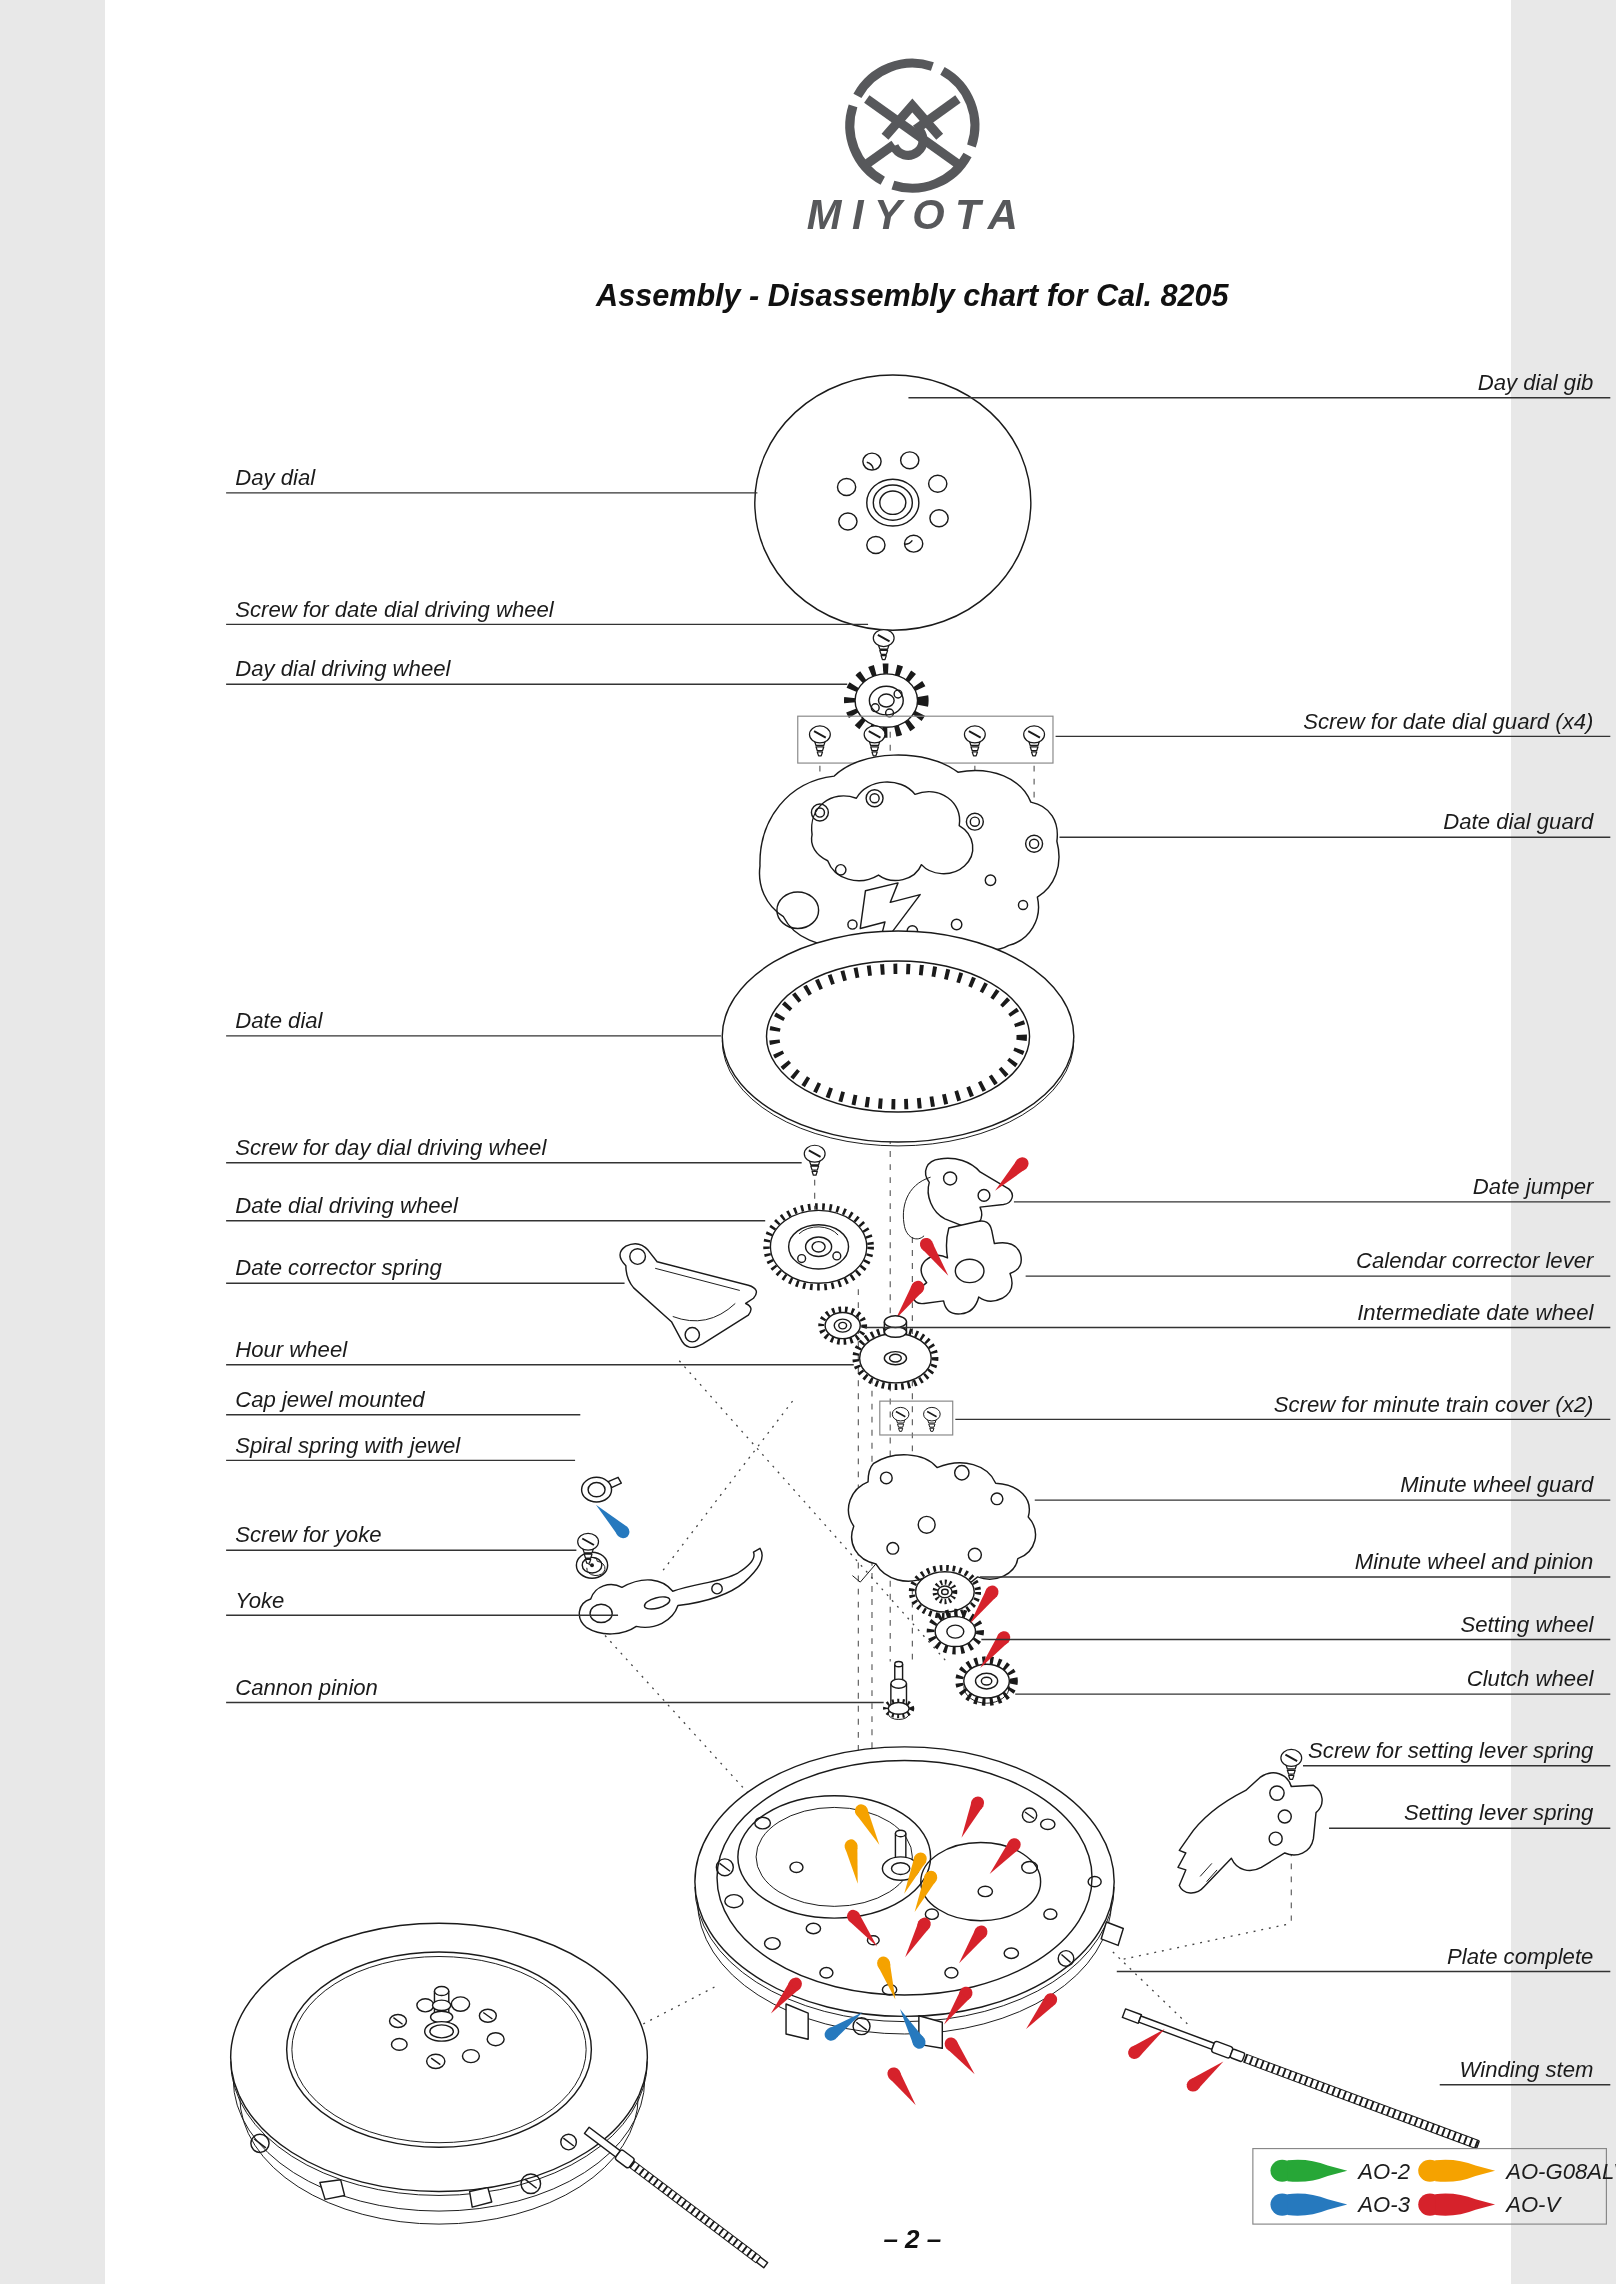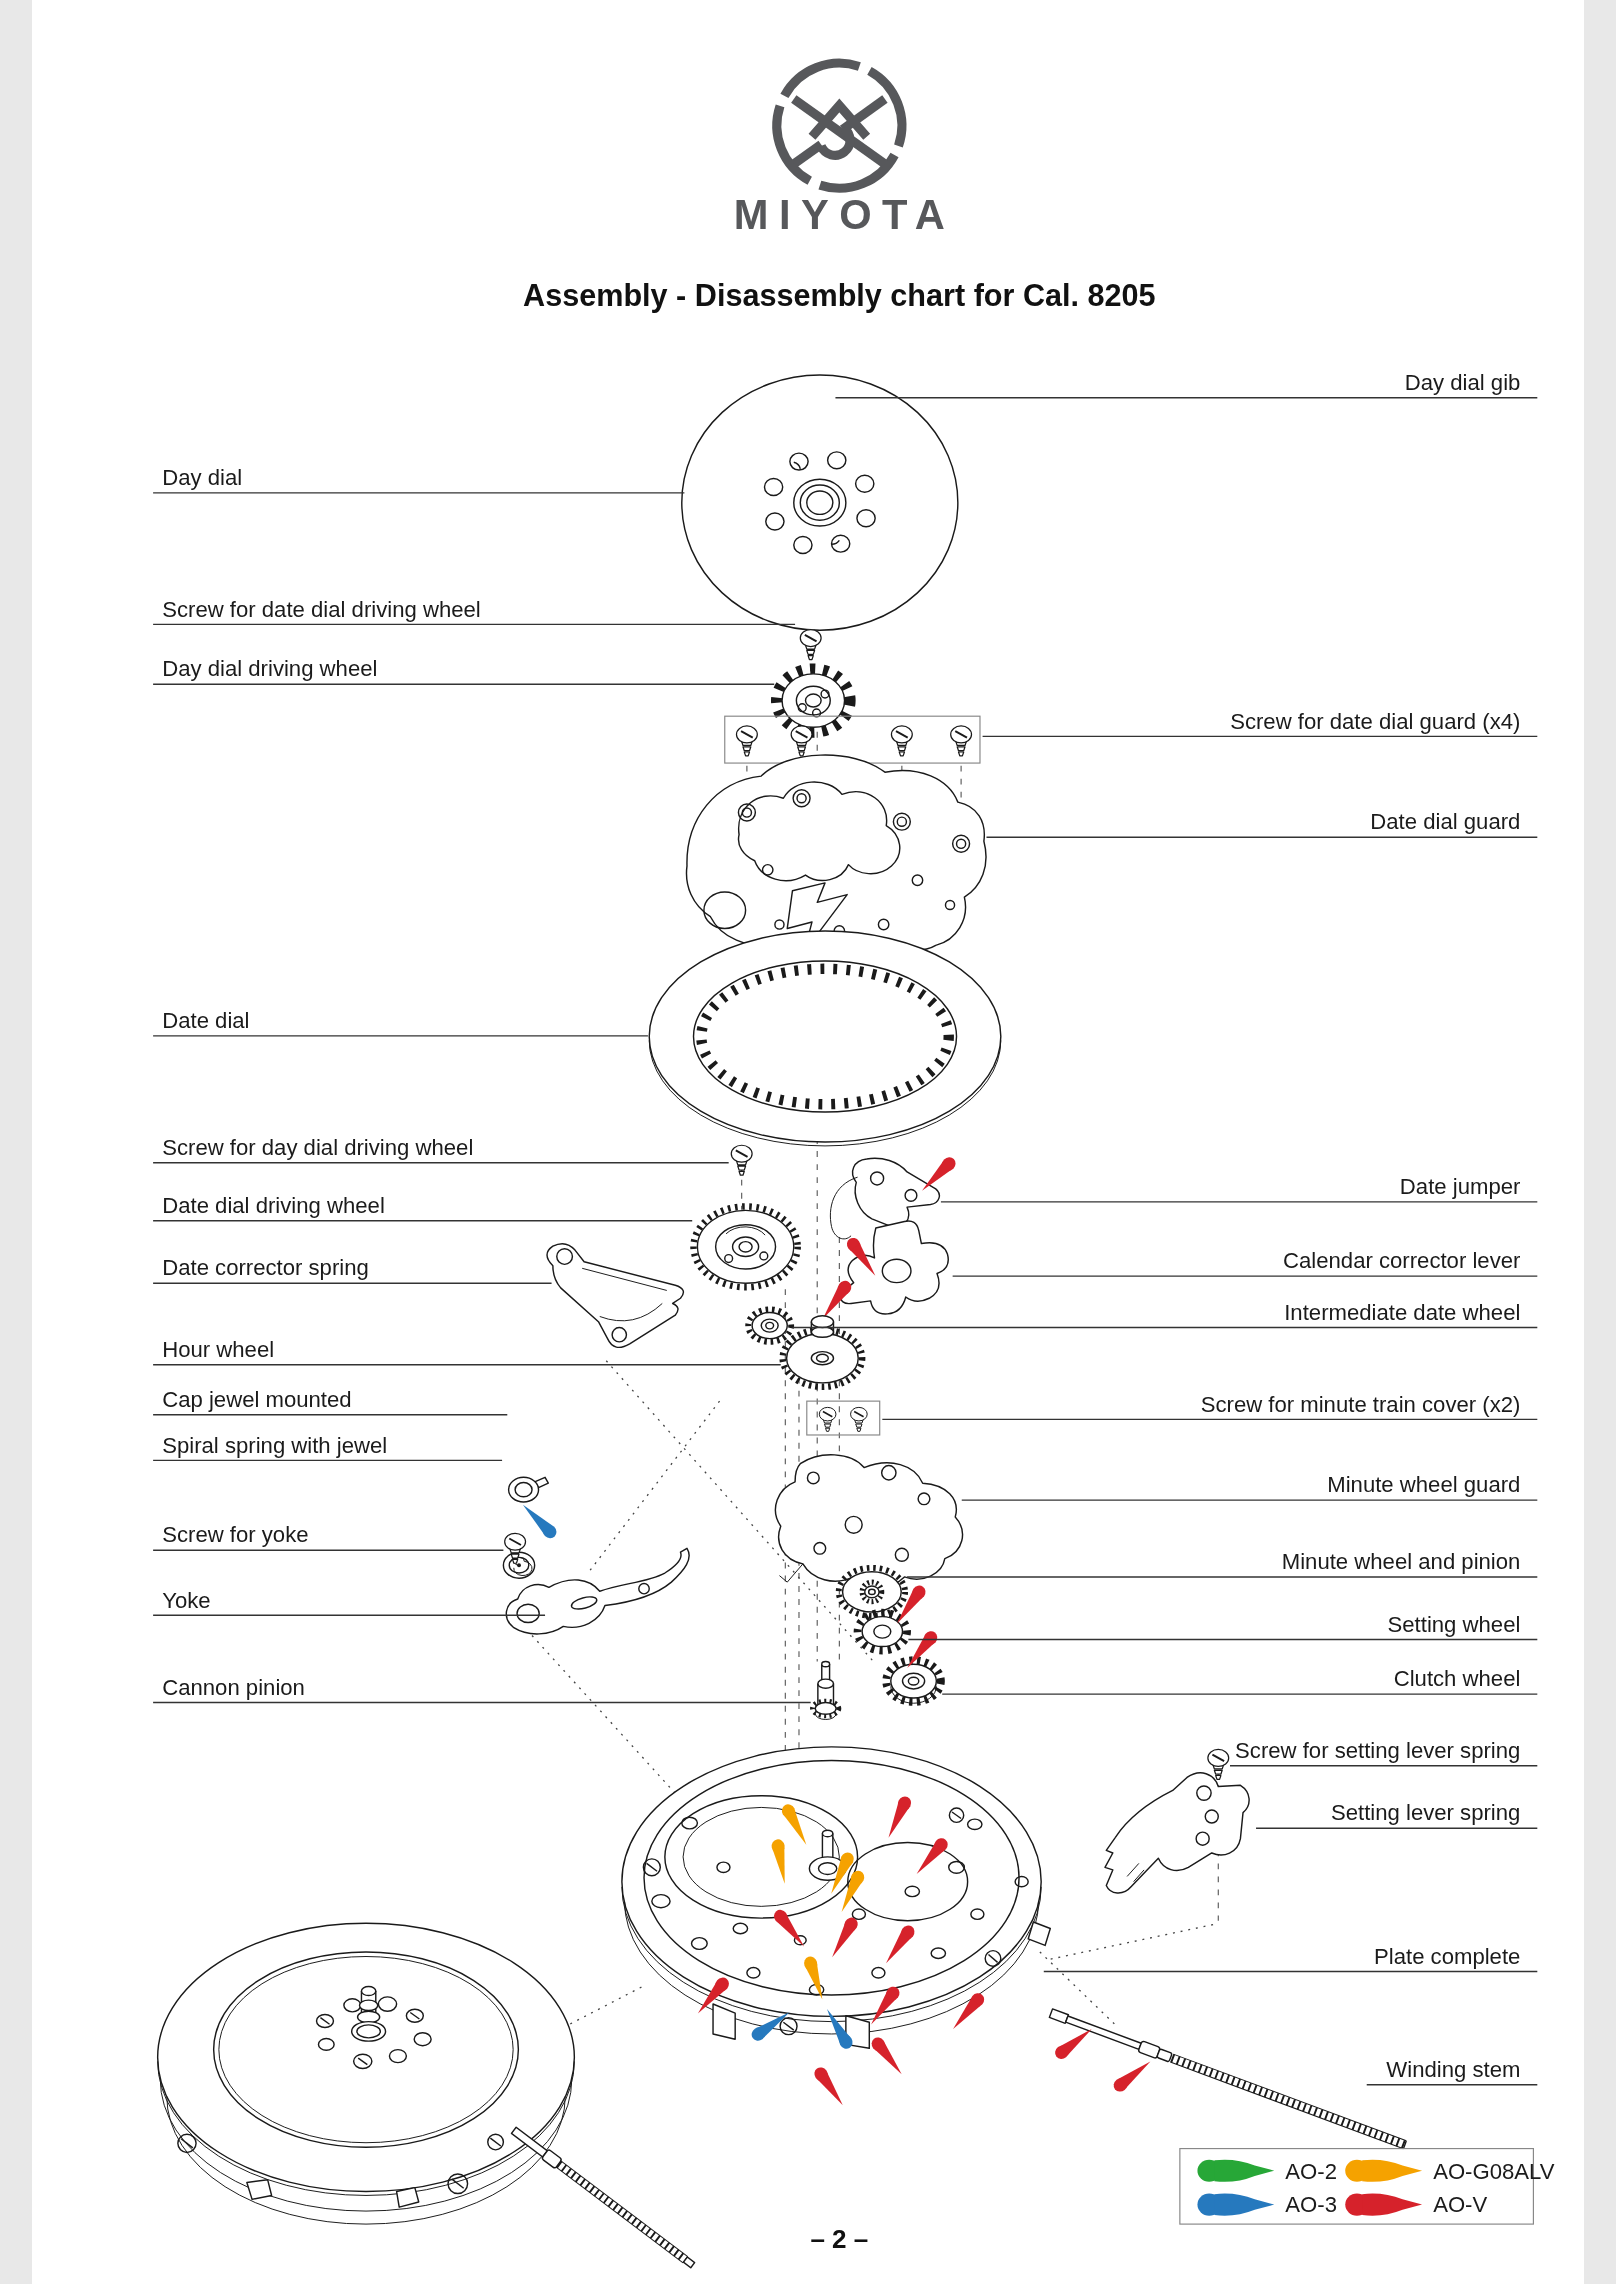--- a/index.html
+++ b/index.html
@@ -1,17 +1,17 @@
 <!DOCTYPE html>
 <html style="font-size:10.4px"><head>
 <meta charset="utf-8">
 <style>
   html,body{margin:0;padding:0;background:#e8e8e8;}
-  .page{position:relative;width:1552px;height:2284px;background:#ffffff;margin:0 auto;
-        font-family:"Liberation Sans", sans-serif;}
+  .page{position:relative;width:1406px;height:2284px;background:#ffffff;margin:0 auto;
+        font-family:"Liberation Sans", sans-serif;font-style:italic;}
   svg{position:absolute;left:0;top:0;}
   .outline{fill:#ffffff;stroke:#1a1a1a;stroke-width:2.2;stroke-linejoin:round;}
   .oline{fill:none;stroke:#1a1a1a;stroke-width:2.2;stroke-linejoin:round;}
   .thin{fill:none;stroke:#1a1a1a;stroke-width:1.5;}
   .teeth{fill:none;stroke:#1a1a1a;}
   .axis{stroke:#555;stroke-width:1.7;stroke-dasharray:9 11;fill:none;}
   .dots{stroke:#444;stroke-width:2;stroke-dasharray:3 9;fill:none;}
   .leader{stroke:#333;stroke-width:2.2;}
   .lbl{font-size:34px;fill:#1b1b1b;}
   .lbl-l{text-anchor:start;}

